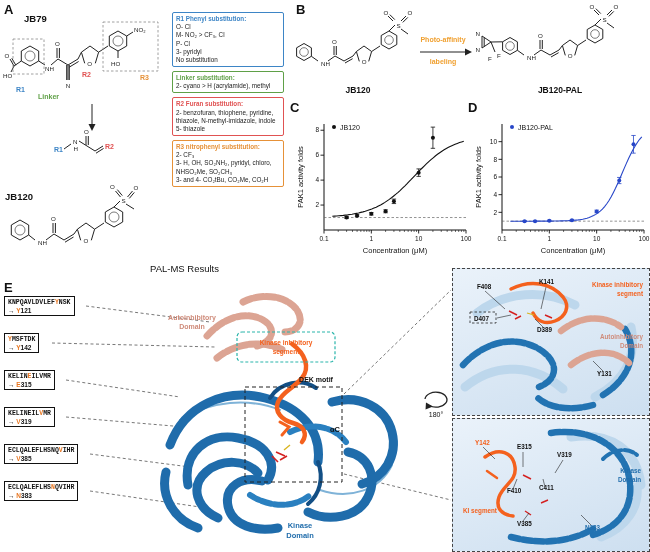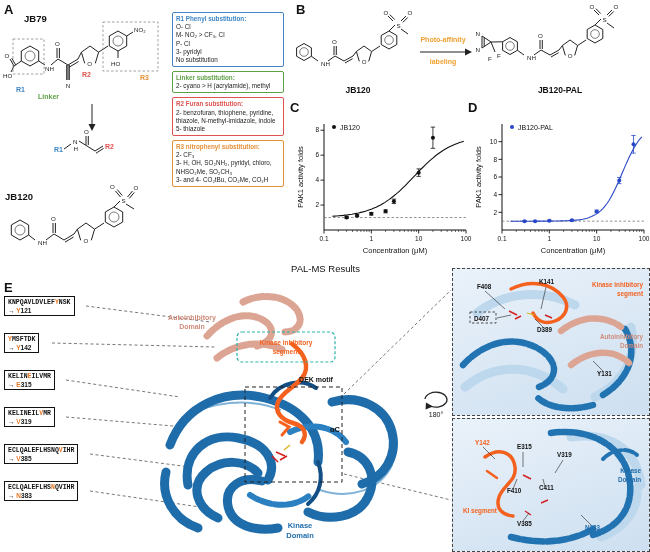--- a/index.html
+++ b/index.html
@@ -9,21 +9,21 @@
   svg text{font-family:"Liberation Sans",sans-serif;}
   .plab{position:absolute;font-weight:bold;font-size:13px;color:#111;z-index:5;}
   .ttl{font-size:9.5px;font-weight:bold;fill:#111;}
   .atom{font-size:6.2px;fill:#222;}
   .bond{stroke:#222;stroke-width:1;fill:none;}
   .dashbox{stroke:#888;stroke-width:0.8;fill:none;stroke-dasharray:2.5 2;}
   #subst-boxes{position:absolute;left:172px;top:12px;width:112px;}
   .sbox{border:1px solid;border-radius:2px;padding:2px 3px;margin-bottom:4px;
         font-size:6.3px;line-height:1.3;color:#222;background:#fff;}
   .sbox .t{font-weight:bold;}
-  #e-title{position:absolute;left:150px;top:263px;width:210px;text-align:right;
+  #e-title{position:absolute;left:150px;top:263px;width:210px;text-align:left;
            font-size:9.5px;color:#111;}
   #pepcol{position:absolute;left:4px;top:296px;display:flex;flex-direction:column;
           gap:17px;align-items:flex-start;z-index:4;}
   .pep{border:1px solid #111;background:#fff;padding:1.5px 3px;}
   .pseq{font-family:"Liberation Mono","DejaVu Sans Mono",monospace;font-weight:bold;
         font-size:6.5px;color:#111;white-space:nowrap;}
   .pres{font-size:6.5px;font-weight:bold;color:#111;margin-top:1px;}
   .hl{color:#e87722;}
   .inset{position:absolute;border:1px dashed #444;
          background:linear-gradient(160deg,#eaf2fa,#cddff0);}

